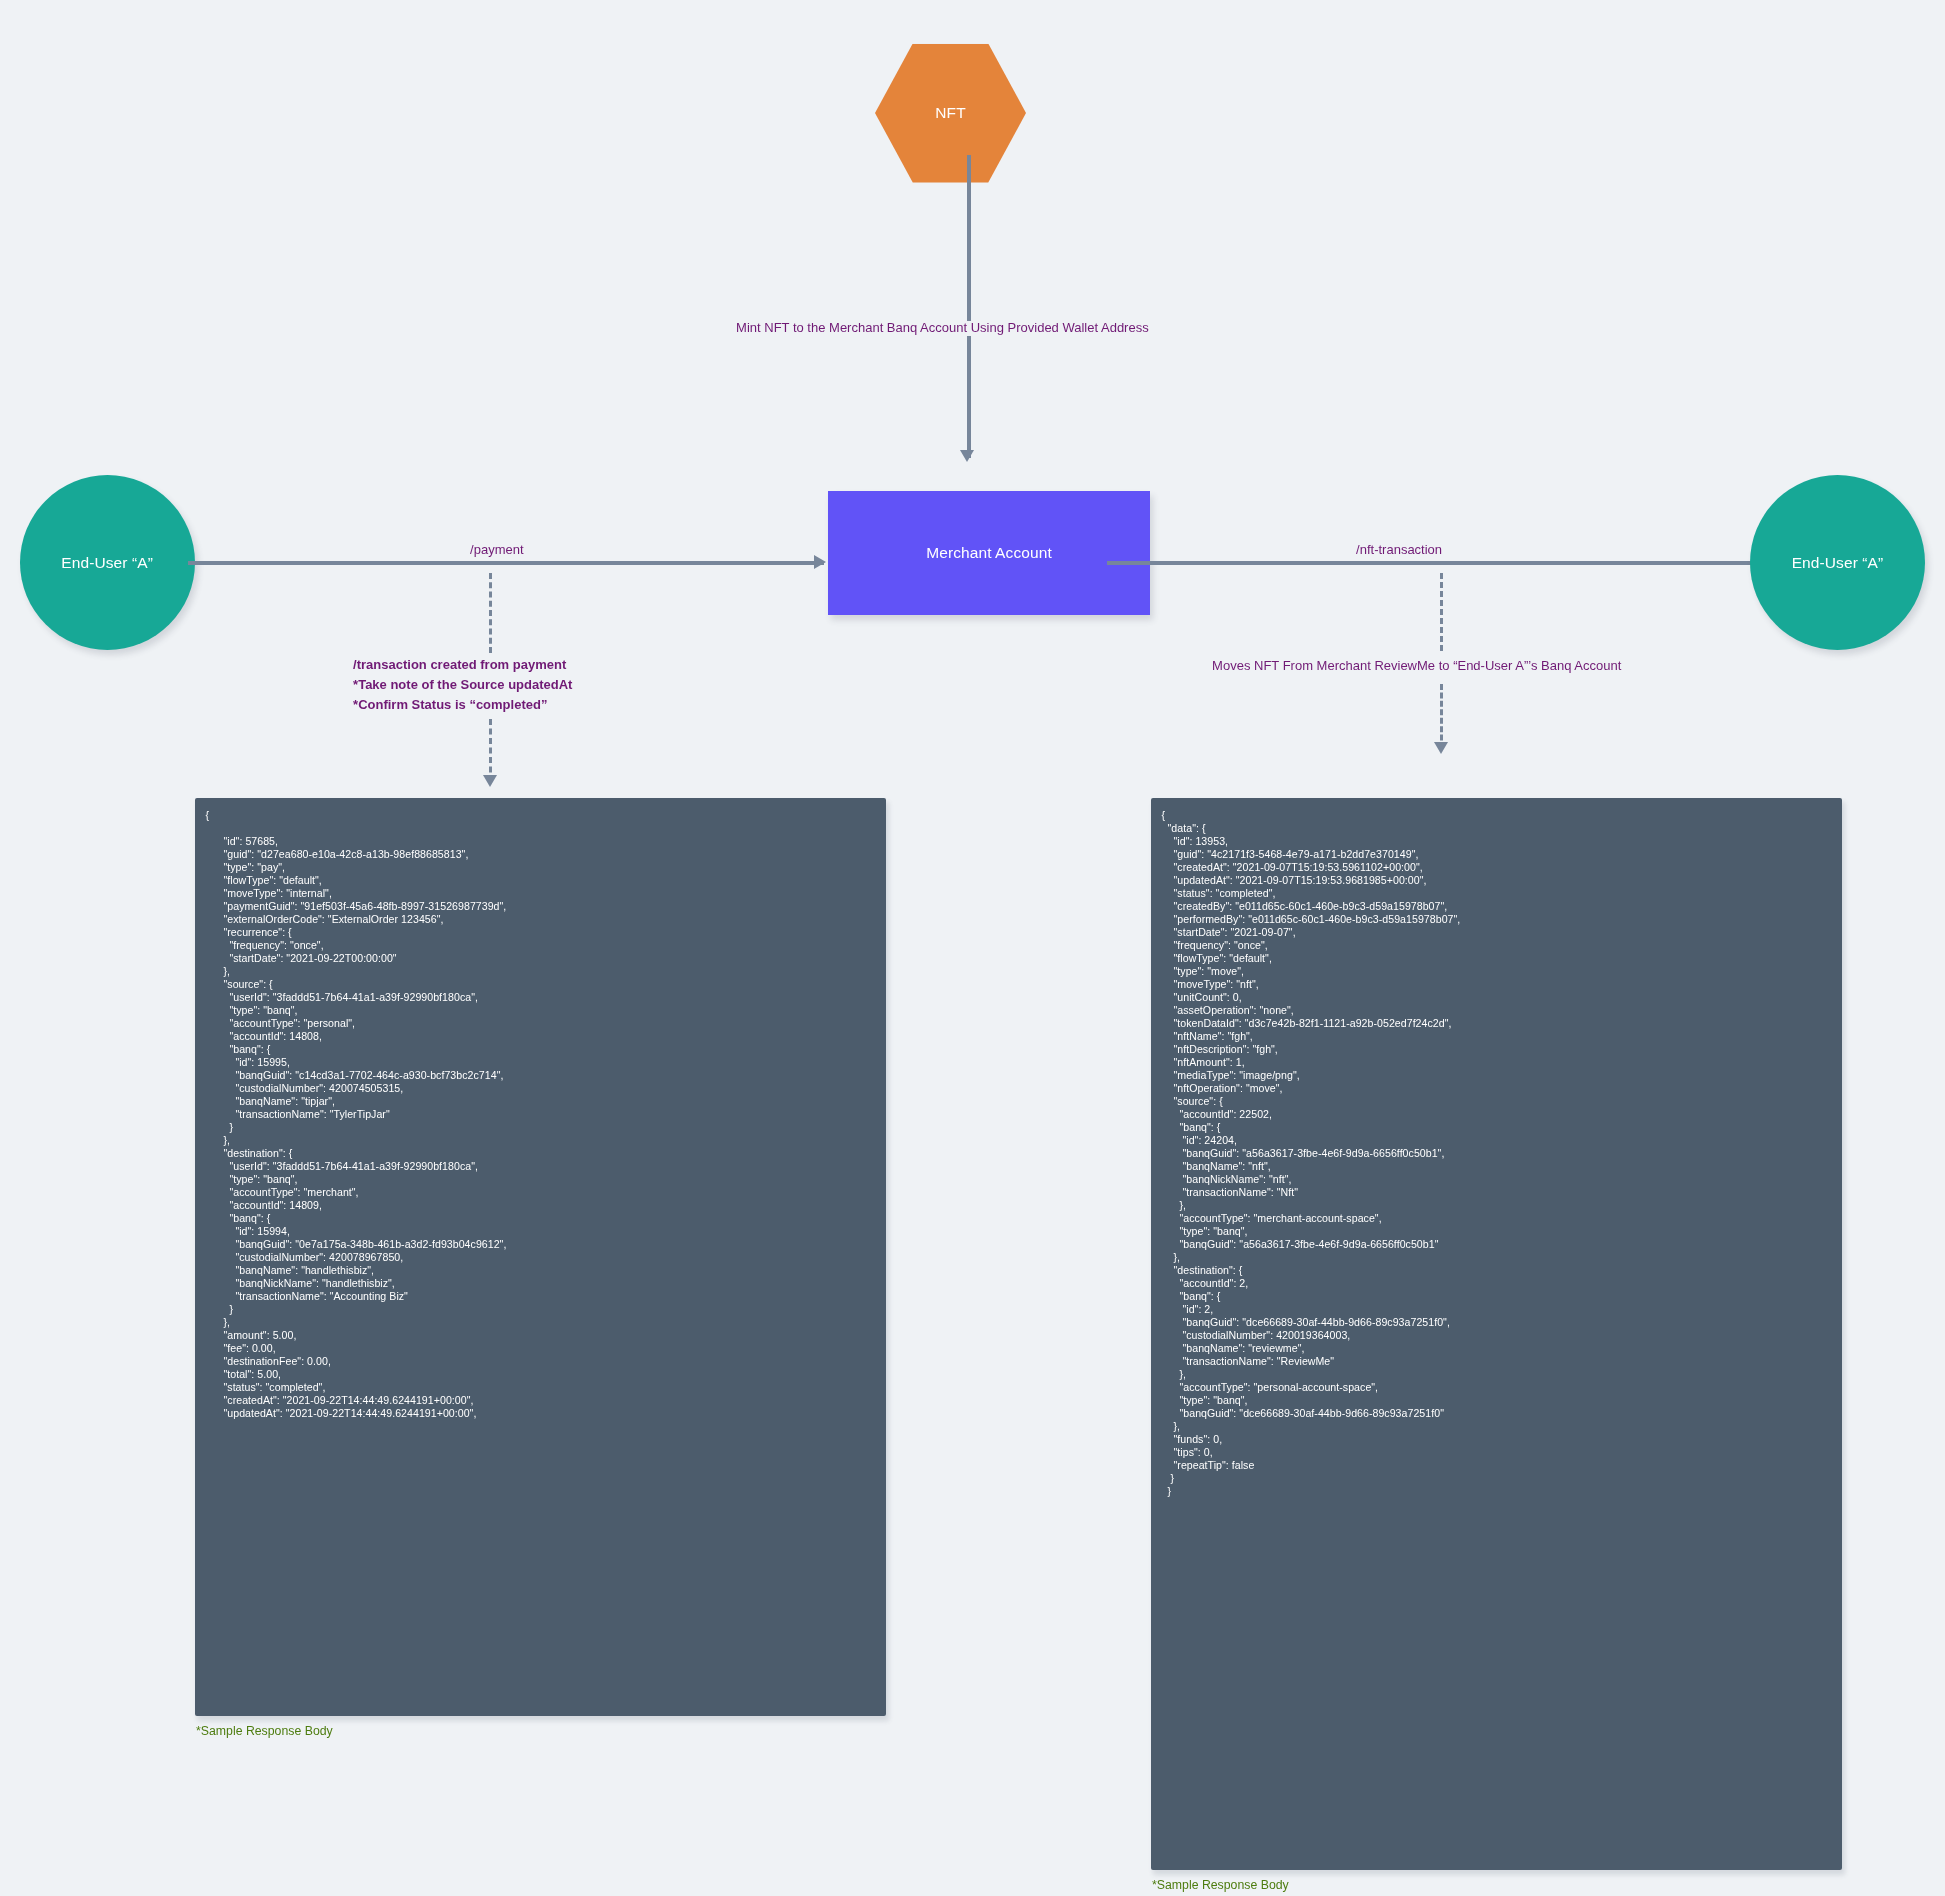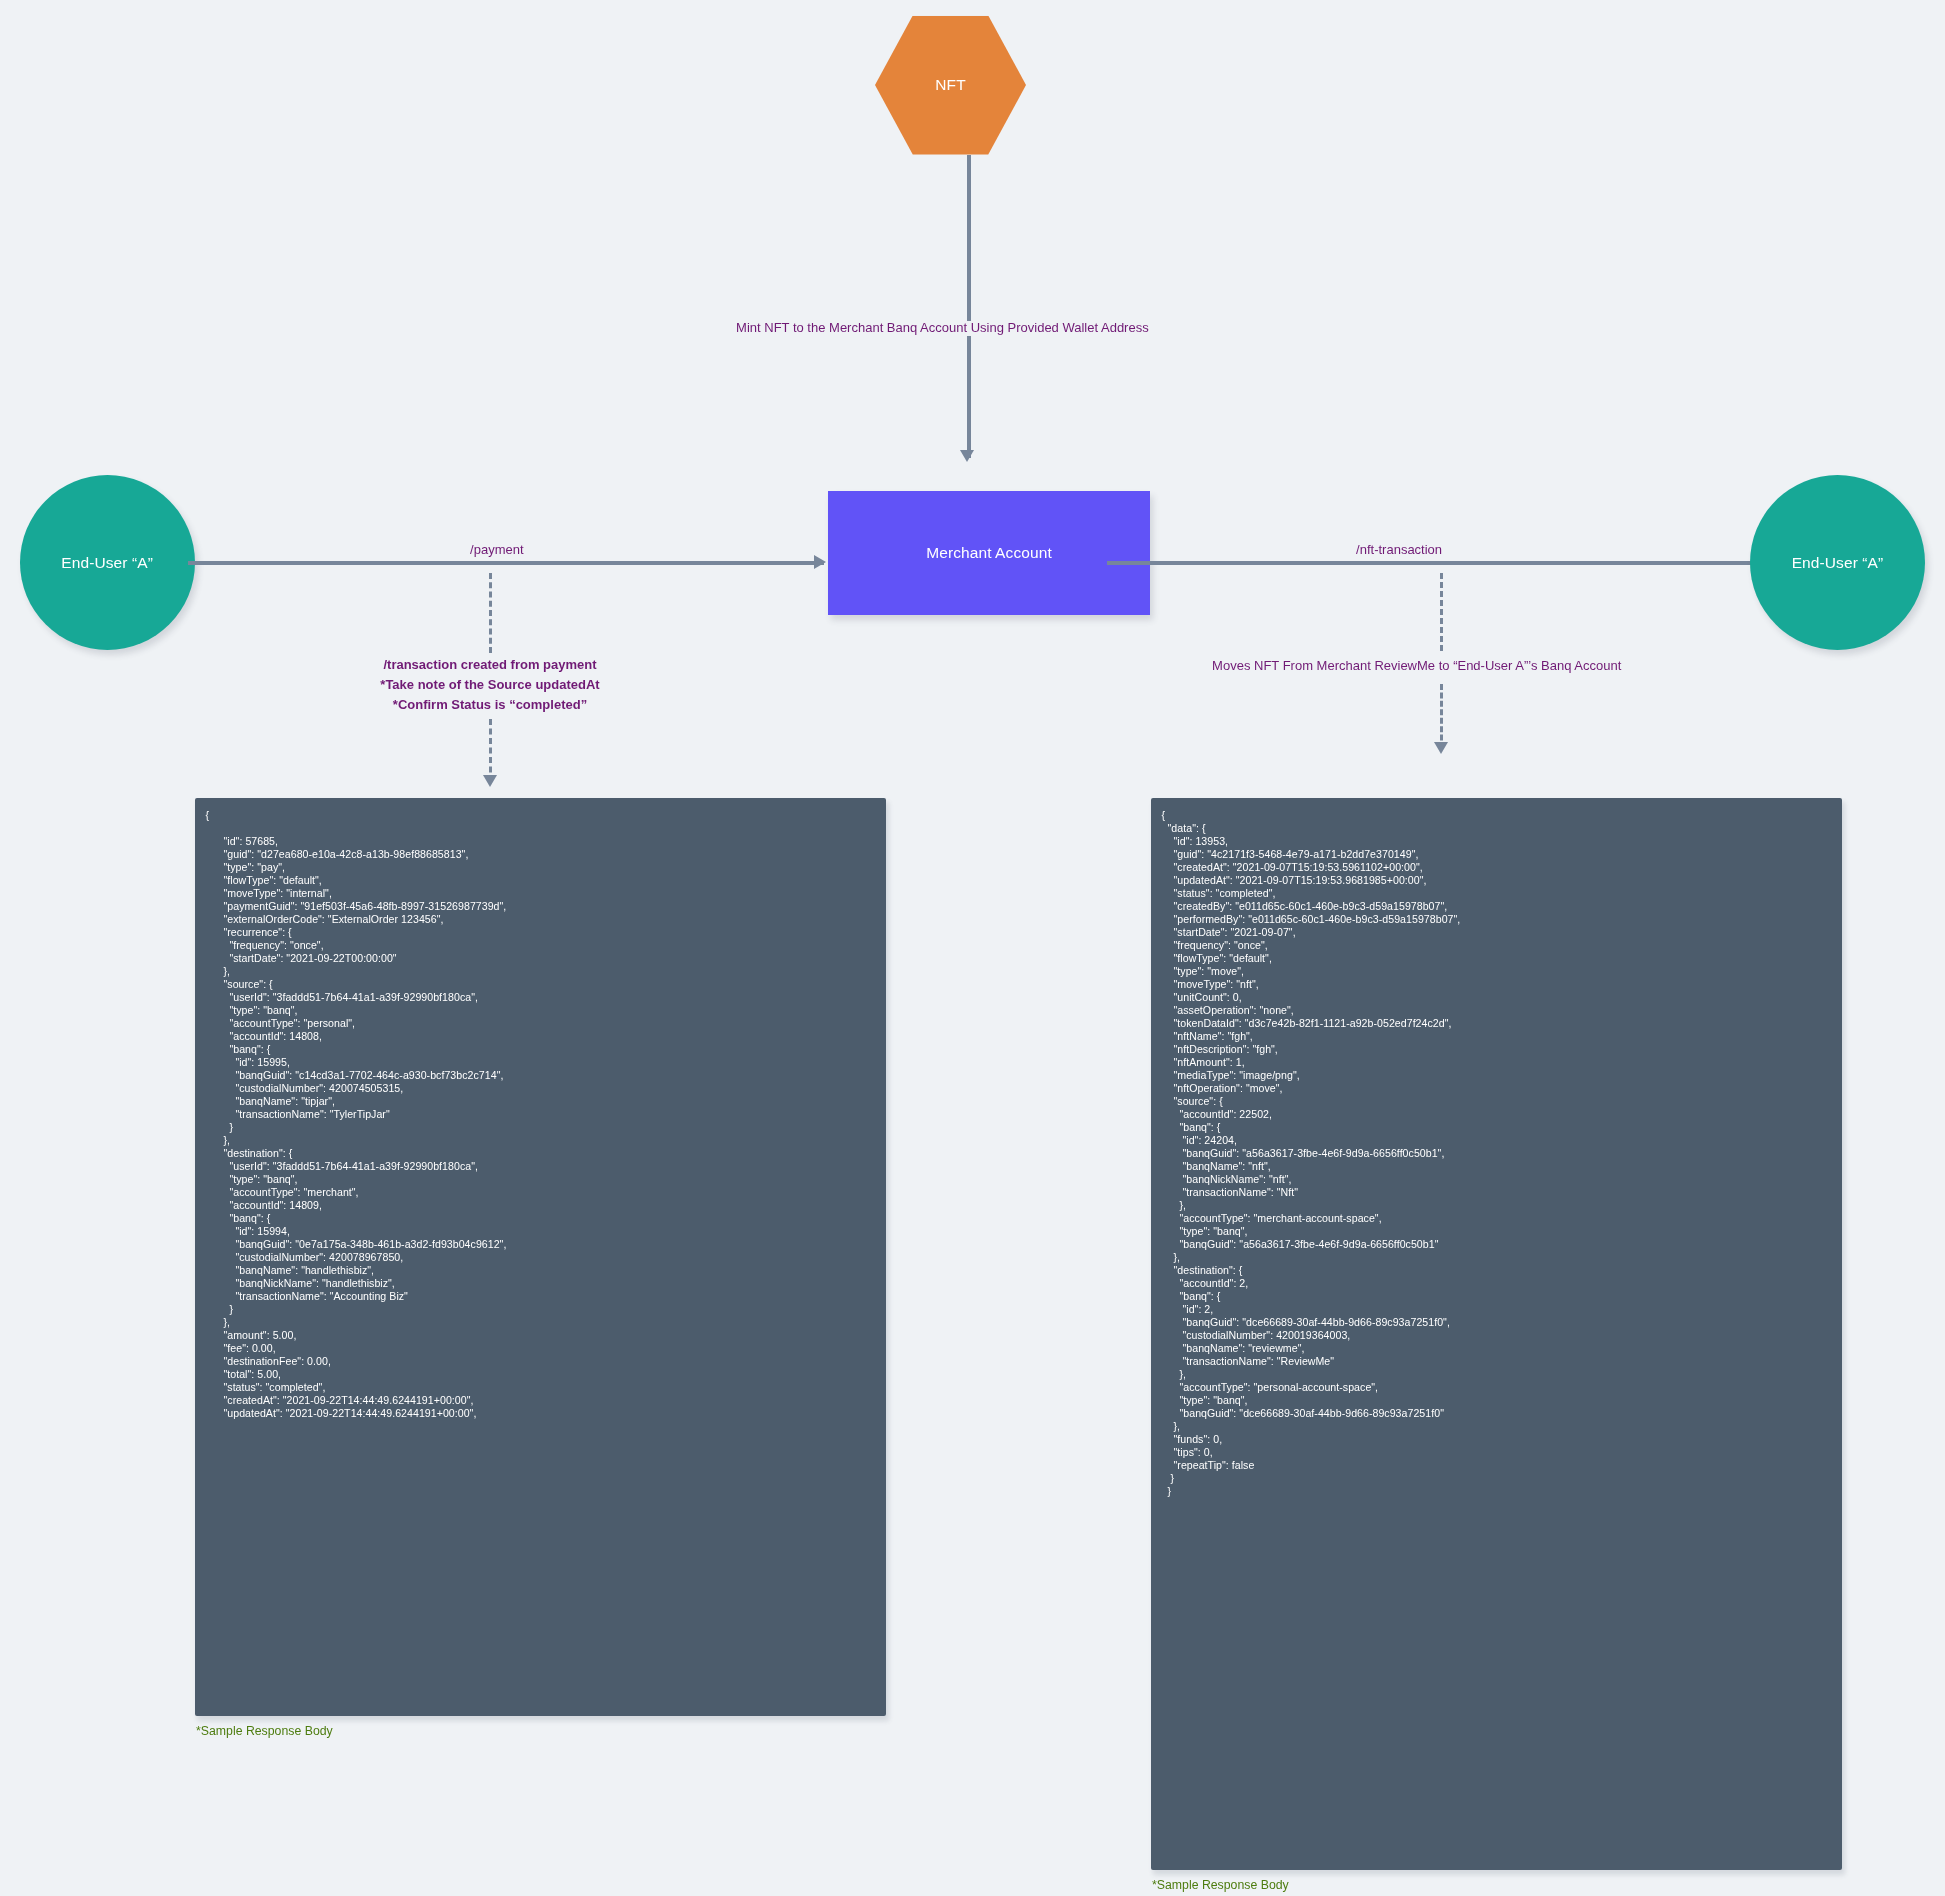--- a/index.html
+++ b/index.html
@@ -27,20 +27,21 @@
   }
 
   .hex {
     position: absolute;
     display: flex;
     align-items: center;
     justify-content: center;
     background: #e4843a;
     clip-path: polygon(25% 0%, 75% 0%, 100% 50%, 75% 100%, 25% 100%, 0% 50%);
     filter: drop-shadow(2.5px 4.1px 4.9px rgba(60,70,90,0.18));
+    margin-top: 28px;
   }
 
   .circle {
     position: absolute;
     display: flex;
     align-items: center;
     justify-content: center;
     background: #17a896;
     border-radius: 50%;
     box-shadow: 3.3px 4.9px 6.5px rgba(60,70,90,0.16);
@@ -90,21 +91,20 @@
   .edge-label {
     position: absolute;
     color: #701a75;
     font-size: 13px;
     white-space: nowrap;
     background: #eff2f5;
     padding: 0 4.1px;
     line-height: 1.15;
   }
   .edge-label.multiline {
-    text-align: center;
     white-space: normal;
     line-height: 1.55;
   }
   .edge-label.bold { font-weight: 700; }
 
   
   .code-panel {
     position: absolute;
     background: #4c5c6c;
     border-radius: 2px;

